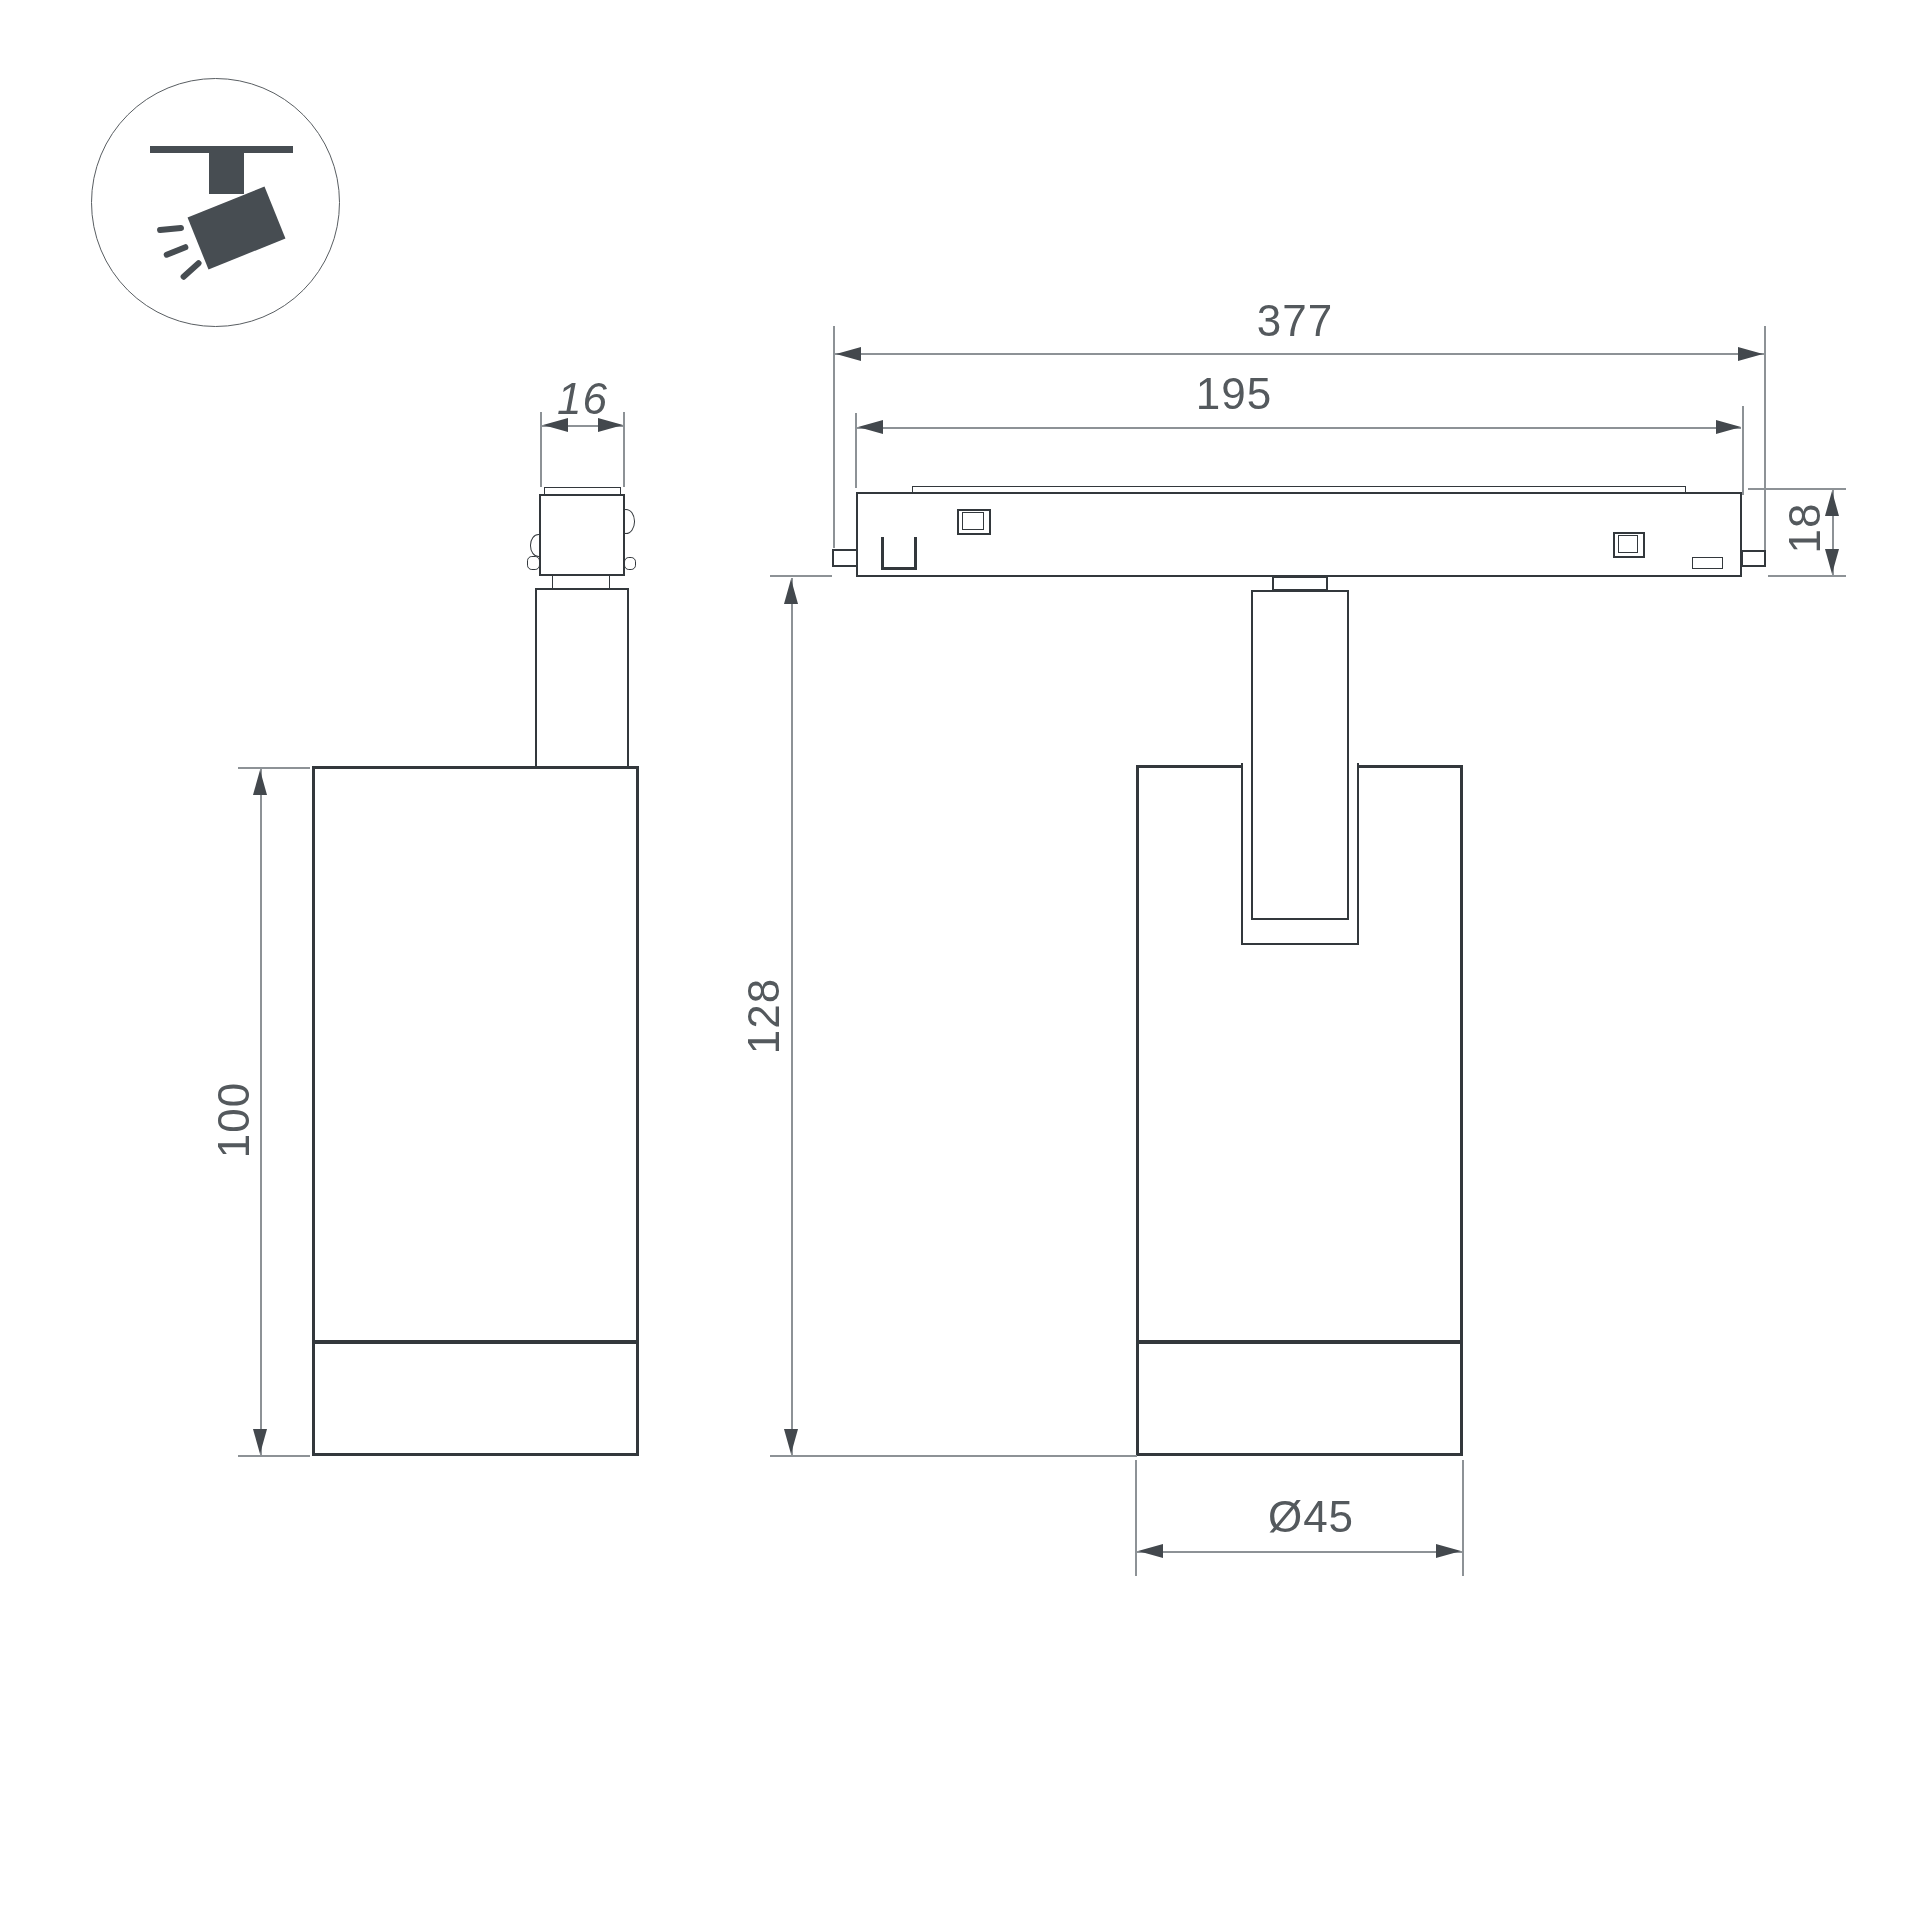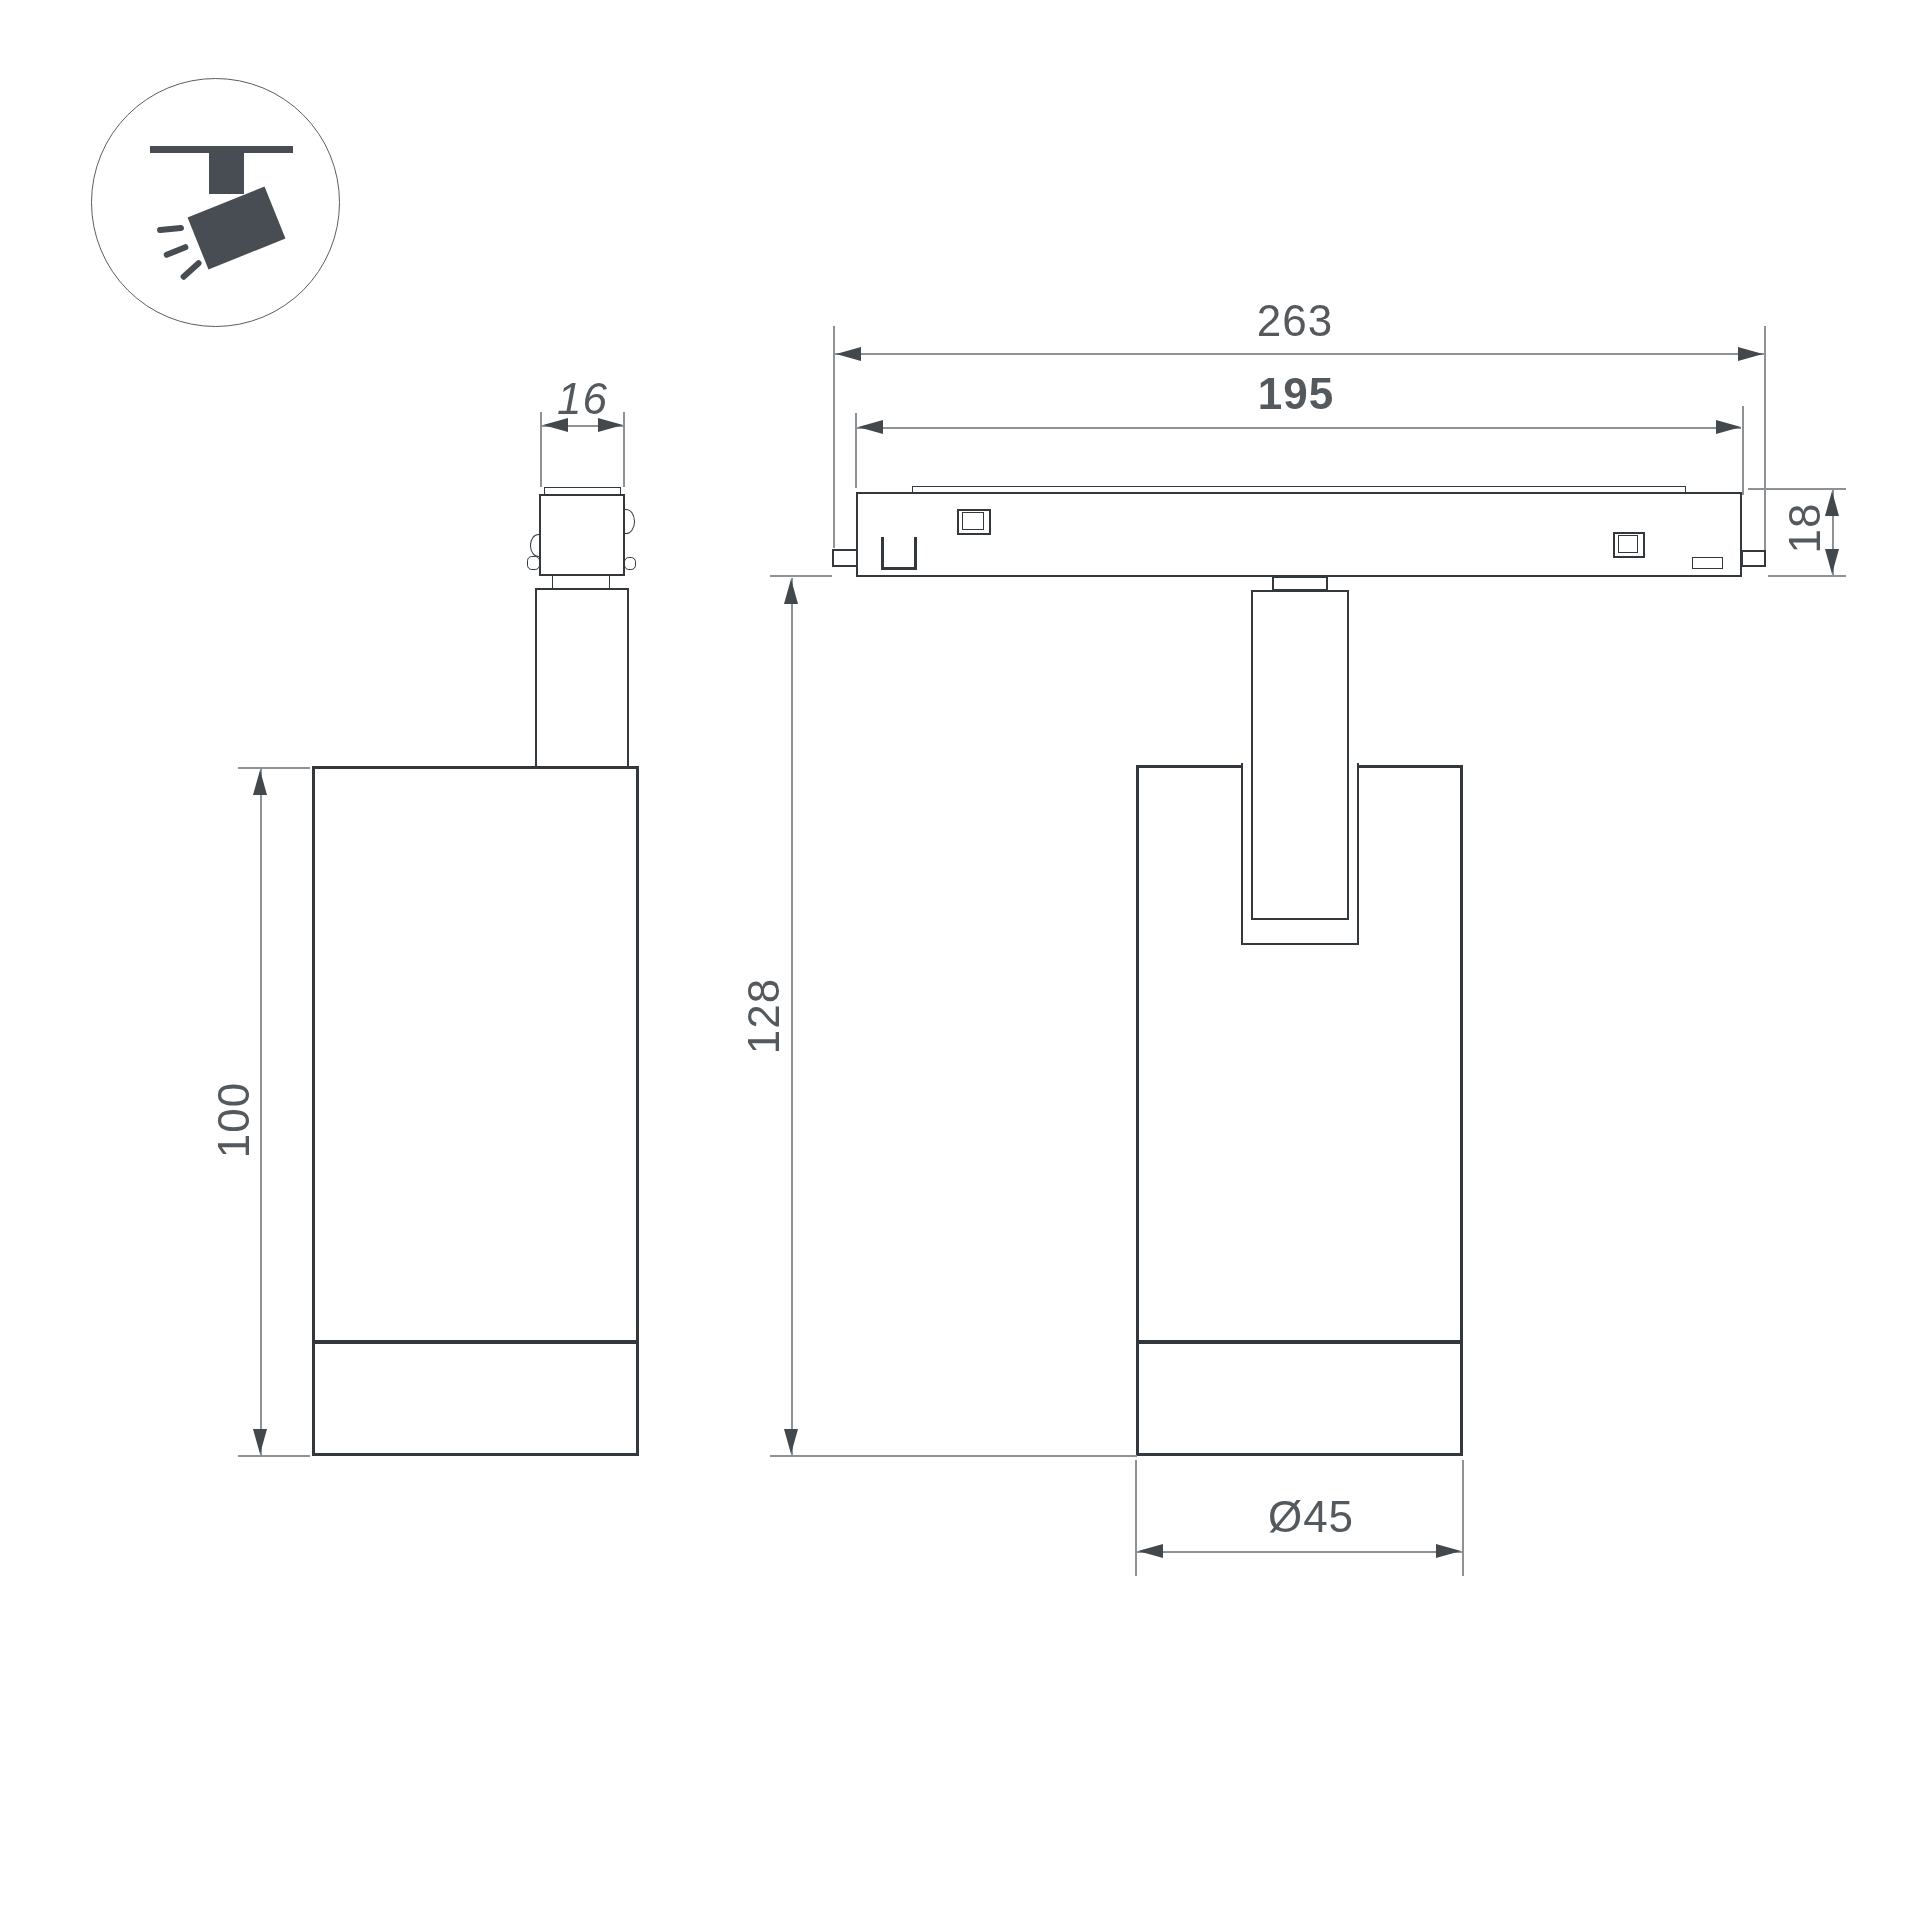--- a/index.html
+++ b/index.html
@@ -87,30 +87,30 @@
     <div class="abs ar ar-r" style="left:598px;top:418px;"></div>
     <div class="dim-label" style="left:546px;top:377px;width:73px;font-style:italic;">16</div>
   </div>
 
   <div class="dimgroup">
     <div class="abs dl" style="left:833px;top:326px;width:1.9px;height:222px;"></div>
     <div class="abs dl" style="left:1764px;top:326px;width:1.9px;height:224px;"></div>
     <div class="abs dl" style="left:835px;top:353px;width:929px;height:1.9px;"></div>
     <div class="abs ar ar-l" style="left:836px;top:347px;"></div>
     <div class="abs ar ar-r" style="left:1738px;top:347px;"></div>
-    <div class="dim-label" style="left:1218px;top:299px;width:154px;">263</div>
+    <div class="dim-label" style="left:1218px;top:299px;width:154px;">377</div>
   </div>
 
   <div class="dimgroup">
     <div class="abs dl" style="left:855px;top:413px;width:1.9px;height:75px;"></div>
     <div class="abs dl" style="left:1742px;top:406px;width:1.9px;height:89px;"></div>
     <div class="abs dl" style="left:857px;top:427px;width:884px;height:1.9px;"></div>
     <div class="abs ar ar-l" style="left:858px;top:420px;"></div>
     <div class="abs ar ar-r" style="left:1716px;top:420px;"></div>
-    <div class="dim-label" style="left:1219px;top:372px;width:154px;font-weight:bold;">195</div>
+    <div class="dim-label" style="left:1157px;top:372px;width:154px;">195</div>
   </div>
 
   <div class="dimgroup">
     <div class="abs dl" style="left:1748px;top:488px;width:98px;height:1.9px;"></div>
     <div class="abs dl" style="left:1768px;top:575px;width:78px;height:1.9px;"></div>
     <div class="abs dl" style="left:1832px;top:490px;width:1.9px;height:87px;"></div>
     <div class="abs ar ar-u" style="left:1825px;top:491px;"></div>
     <div class="abs ar ar-d" style="left:1825px;top:549px;"></div>
     <div class="dim-label vrot" style="left:1776px;top:506px;width:58px;">18</div>
   </div>

